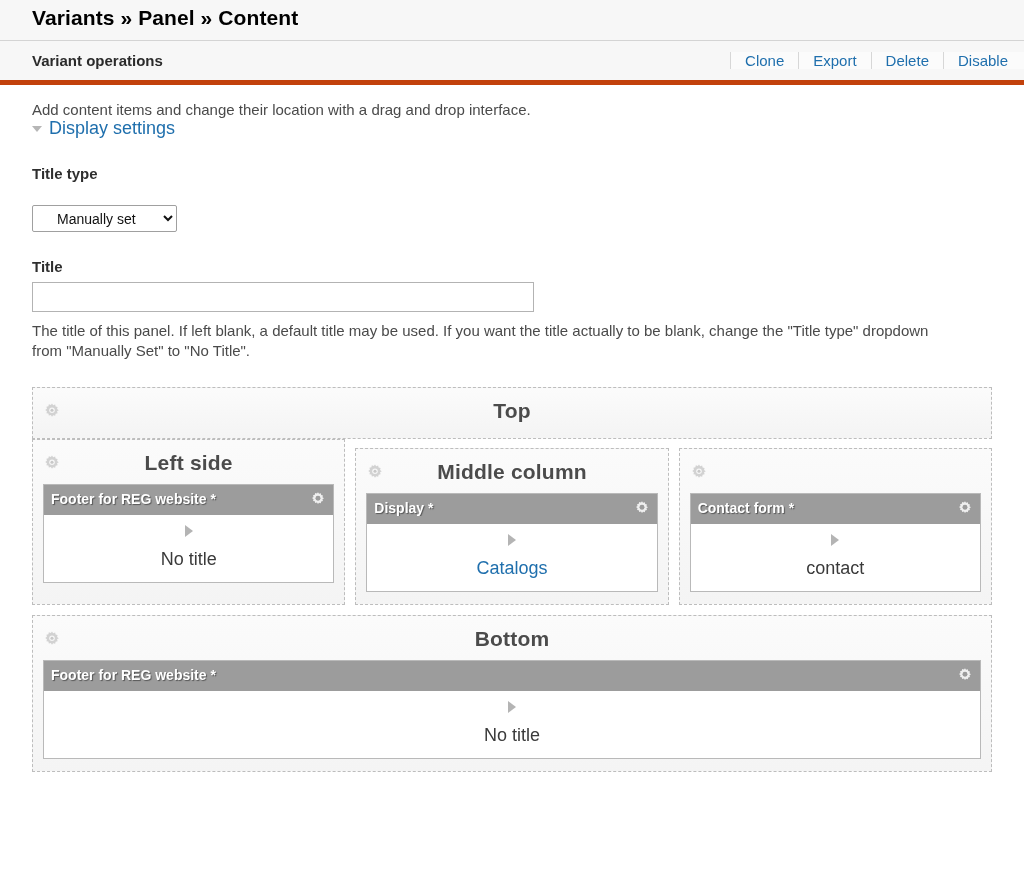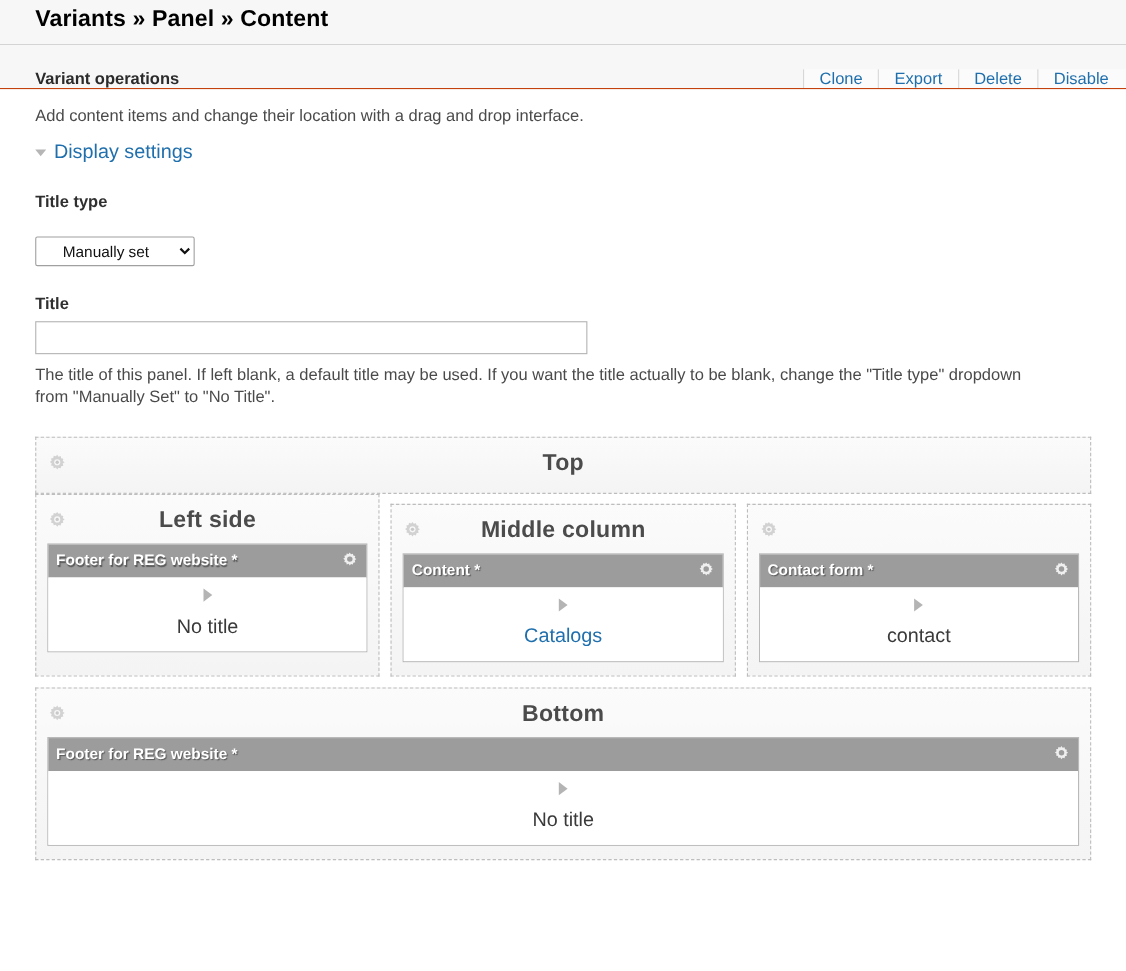--- a/index.html
+++ b/index.html
@@ -24,23 +24,23 @@
   }
   .breadcrumb-title {
     font-size: 21px;
     font-weight: bold;
     color: #000000;
     letter-spacing: 0.1px;
   }
 
   .ops-bar {
     display: flex;
-    align-items: flex-end;
+    align-items: center;
     background: #f7f7f7;
-    border-bottom: 1px solid #c2410c;
+    border-bottom: 5px solid #c2410c;
     height: 39px;
   }
   .ops-title {
     flex: 1 1 auto;
     display: flex;
     align-items: center;
     padding-left: 32px;
     font-size: 15px;
     font-weight: bold;
     color: #2b2b2b;
@@ -65,21 +65,21 @@
   
   .content-wrap { padding: 0 32px; }
 
   .intro-text {
     margin-top: 16px;
     font-size: 15px;
     color: #4a4a4a;
   }
 
   .display-settings-row {
-    margin-top: 14px;
+    margin-top: 0;
     display: flex;
     align-items: center;
     gap: 7px;
   }
   .tri-down {
     width: 0; height: 0;
     border-left: 5px solid transparent;
     border-right: 5px solid transparent;
     border-top: 6px solid #b6b6b6;
   }
@@ -313,21 +313,21 @@
                 <path fill="#d2d2d2" d="M10 1.6l1.3 1.9 2.2-.6.5 2.2 2.2.5-.6 2.2 1.9 1.3-1.9 1.3.6 2.2-2.2.5-.5 2.2-2.2-.6L10 16.4l-1.3-1.9-2.2.6-.5-2.2-2.2-.5.6-2.2L2.5 8.8l1.9-1.3-.6-2.2 2.2-.5.5-2.2 2.2.6z"></path>
                 <circle cx="10" cy="9.1" r="3.1" fill="#f6f6f6"></circle>
                 <circle cx="10" cy="9.1" r="1.7" fill="#c8c8c8"></circle>
               </svg>
           </span>
           <span class="region-title">Middle column</span>
           <span style="width:18px"></span>
         </div>
         <div class="pane">
           <div class="pane-head">
-            <span class="pane-head-title">Content *</span>
+            <span class="pane-head-title">Display *</span>
             <span class="gear">
               <svg width="16" height="16" viewBox="0 0 20 20">
                   <path fill="#efefef" d="M10 1.6l1.3 1.9 2.2-.6.5 2.2 2.2.5-.6 2.2 1.9 1.3-1.9 1.3.6 2.2-2.2.5-.5 2.2-2.2-.6L10 16.4l-1.3-1.9-2.2.6-.5-2.2-2.2-.5.6-2.2L2.5 8.8l1.9-1.3-.6-2.2 2.2-.5.5-2.2 2.2.6z"></path>
                   <circle cx="10" cy="9.1" r="3.1" fill="#9c9c9c"></circle>
                 </svg>
             </span>
           </div>
           <div class="pane-body">
             <span class="tri-right"></span>
             <span class="pane-body-text link">Catalogs</span>

